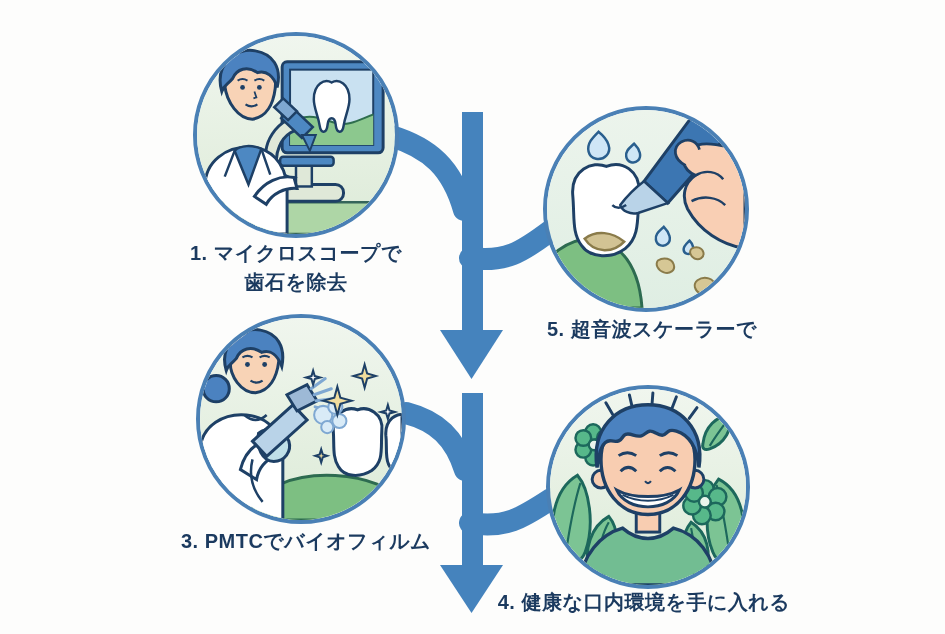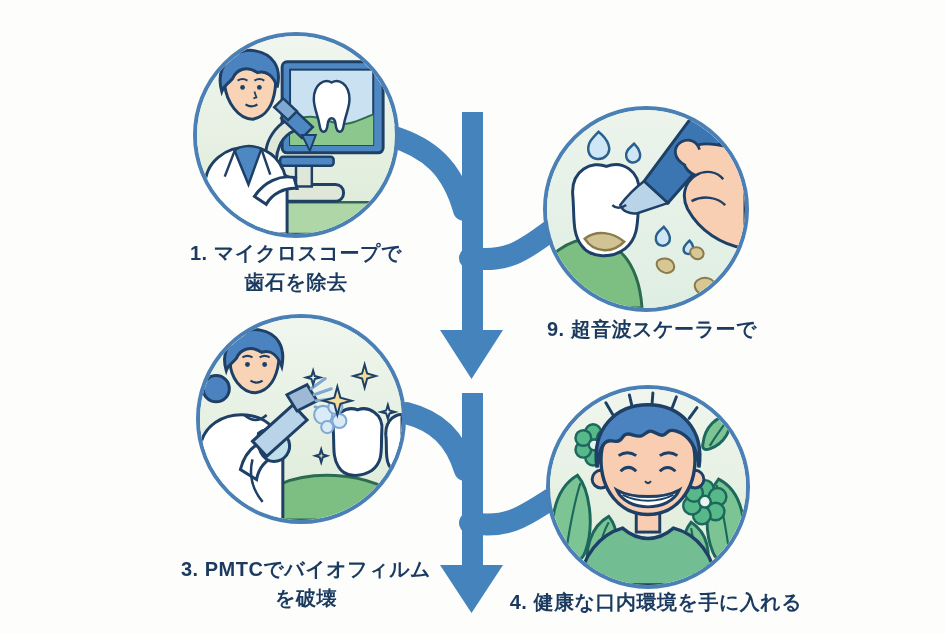--- a/index.html
+++ b/index.html
@@ -275,23 +275,22 @@
         <path d="M74 108 C90 116 110 116 126 108" fill="none" stroke="#1e4066" stroke-width="2"></path>
       </g>
     </svg>
   </div>
 
   <div class="caption" style="left:146px;top:239px;width:300px;">
     <span>1. マイクロスコープで</span>
     <span>歯石を除去</span>
   </div>
   <div class="caption" style="left:502px;top:315px;width:300px;">
-    <span>9. 超音波スケーラーで</span>
-  </div>
-  <div class="caption" style="left:146px;top:555px;width:320px;">
+    <span>5. 超音波スケーラーで</span>
+  </div>
+  <div class="caption" style="left:146px;top:527px;width:320px;">
     <span>3. PMTCでバイオフィルム</span>
-    <span>を破壊</span>
-  </div>
-  <div class="caption" style="left:466px;top:588px;width:380px;">
+  </div>
+  <div class="caption" style="left:454px;top:588px;width:380px;">
     <span>4. 健康な口内環境を手に入れる</span>
   </div>
 
 </div>
 
 </body></html>

